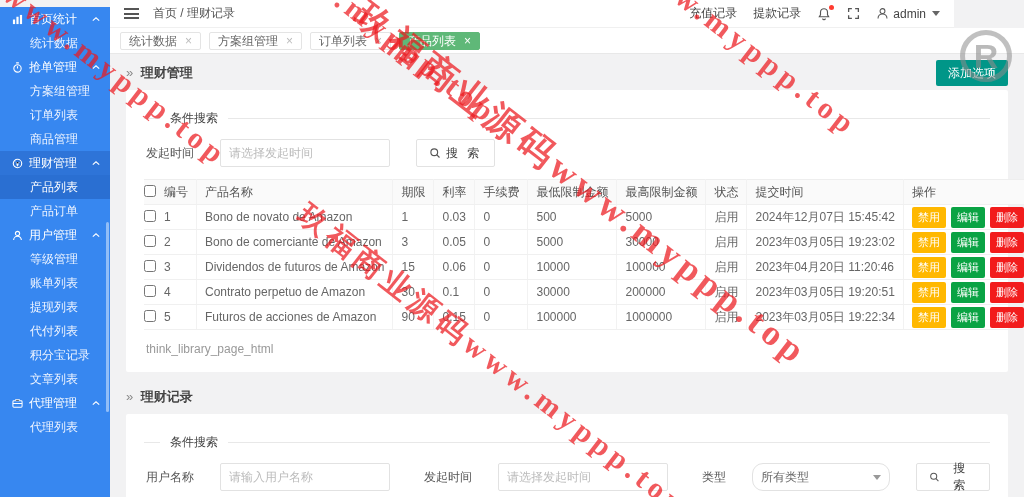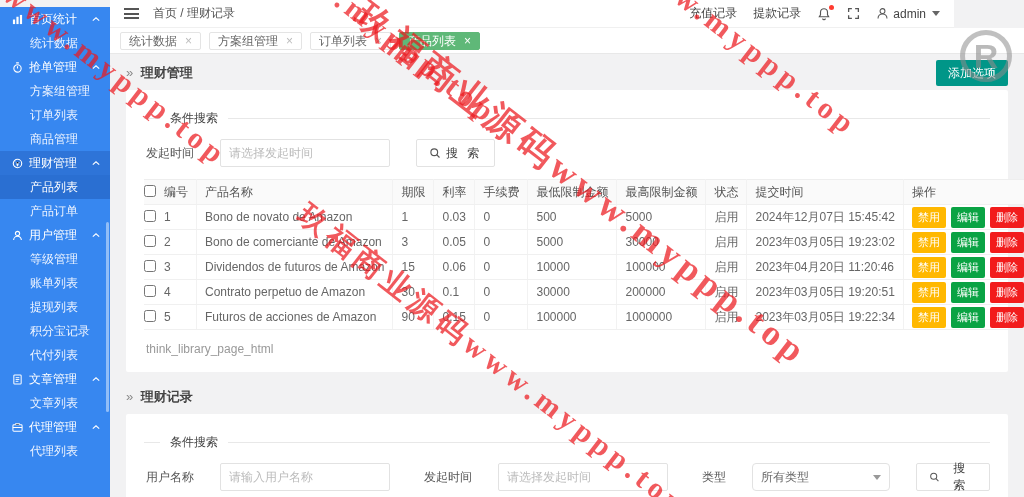--- a/index.html
+++ b/index.html
@@ -41,21 +41,21 @@
   .page-title { padding:10px 16px 8px; font-size:13px; font-weight:bold; color:#444; }
   .page-title .arr { color:#888; font-weight:normal; margin-right:4px; }
   .add-btn { position:absolute; right:16px; top:6px; background:#009688; color:#fff; border:none; height:26px; padding:0 12px; font-size:12px; border-radius:2px; cursor:pointer; }
   .card { background:#fff; margin:0 16px; border-radius:2px; padding:2px 18px 10px; position:relative; }
   fieldset.cond { border:none; border-top:1px solid #e8e8e8; margin:18px 0 0; padding:10px 0 0; }
   fieldset.cond legend { font-size:12px; color:#444; padding:0 10px; margin-left:16px; }
   .form-row { display:flex; align-items:center; gap:26px; padding:2px 0 12px 2px; flex-wrap:nowrap; }
   .f-label { color:#555; font-size:12px; white-space:nowrap; }
   .f-input { height:28px; width:170px; border:1px solid #e2e2e2; border-radius:2px; padding:0 8px; font-size:12px; color:#333; font-family:inherit; }
   .f-input::placeholder { color:#bbb; }
-  .f-select { height:28px; width:150px; border:1px solid #e2e2e2; border-radius:4px; background:#fff; position:relative; display:flex; align-items:center; padding:0 8px; color:#666; cursor:pointer; }
+  .f-select { height:28px; width:150px; border:1px solid #e2e2e2; border-radius:11px; background:#fff; position:relative; display:flex; align-items:center; padding:0 8px; color:#666; cursor:pointer; }
   .f-select .tri { position:absolute; right:8px; width:0; height:0; border-left:4px solid transparent; border-right:4px solid transparent; border-top:5px solid #999; }
   .search-btn { height:28px; border:1px solid #e2e2e2; background:#fff; border-radius:2px; padding:0 12px; font-size:12px; color:#444; display:flex; align-items:center; gap:5px; cursor:pointer; letter-spacing:3px; }
 
   
   table.grid { width:100%; border-collapse:collapse; font-size:12px; color:#666; }
   .grid th, .grid td { border:1px solid #f0f0f0; border-left:none; border-right:none; text-align:left; padding:0 8px; height:25px; font-weight:normal; white-space:nowrap; overflow:hidden; }
   .grid thead th { background:#fafafa; color:#555; border-top:1px solid #eee; }
   .grid .cell-border { border-right:1px solid #f2f2f2; }
   .grid th:first-child, .grid td:first-child { width:34px; text-align:center; padding:0; }
   .grid input[type=checkbox] { width:12px; height:12px; accent-color:#fff; border:1px solid #ddd; }
@@ -137,36 +137,22 @@
         <span class="lbl">用户管理</span>
         <span>
           <svg class="chev-up" viewBox="0 0 10 6">
             <path d="M1 5l4-3.5L9 5" fill="none" stroke="#fff" stroke-width="1.4"></path>
           </svg>
         </span>
       </div>
       <div class="side-item">等级管理</div>
       <div class="side-item">账单列表</div>
       <div class="side-item">提现列表</div>
+      <div class="side-item">代付列表</div>
       <div class="side-item">积分宝记录</div>
-      <div class="side-item">代付列表</div>
-      <div class="side-sec">
-        <span>
-          <svg width="11" height="11" viewBox="0 0 12 12">
-            <rect x="2" y="1" width="8" height="10" rx="1" fill="none" stroke="#fff" stroke-width="1.1"></rect>
-            <path d="M4 4h4M4 6h4M4 8h3" stroke="#fff" stroke-width="1"></path>
-          </svg>
-        </span>
-        <span class="lbl">文章管理</span>
-        <span>
-          <svg class="chev-up" viewBox="0 0 10 6">
-            <path d="M1 5l4-3.5L9 5" fill="none" stroke="#fff" stroke-width="1.4"></path>
-          </svg>
-        </span>
-      </div>
       <div class="side-item">文章列表</div>
       <div class="side-sec">
         <span>
           <svg width="11" height="11" viewBox="0 0 12 12">
             <rect x="1" y="3" width="10" height="7" rx="1" fill="none" stroke="#fff" stroke-width="1.1"></rect>
             <path d="M4 3V1.8h4V3M1 6h10" stroke="#fff" stroke-width="1.1"></path>
           </svg>
         </span>
         <span class="lbl">代理管理</span>
         <span>

